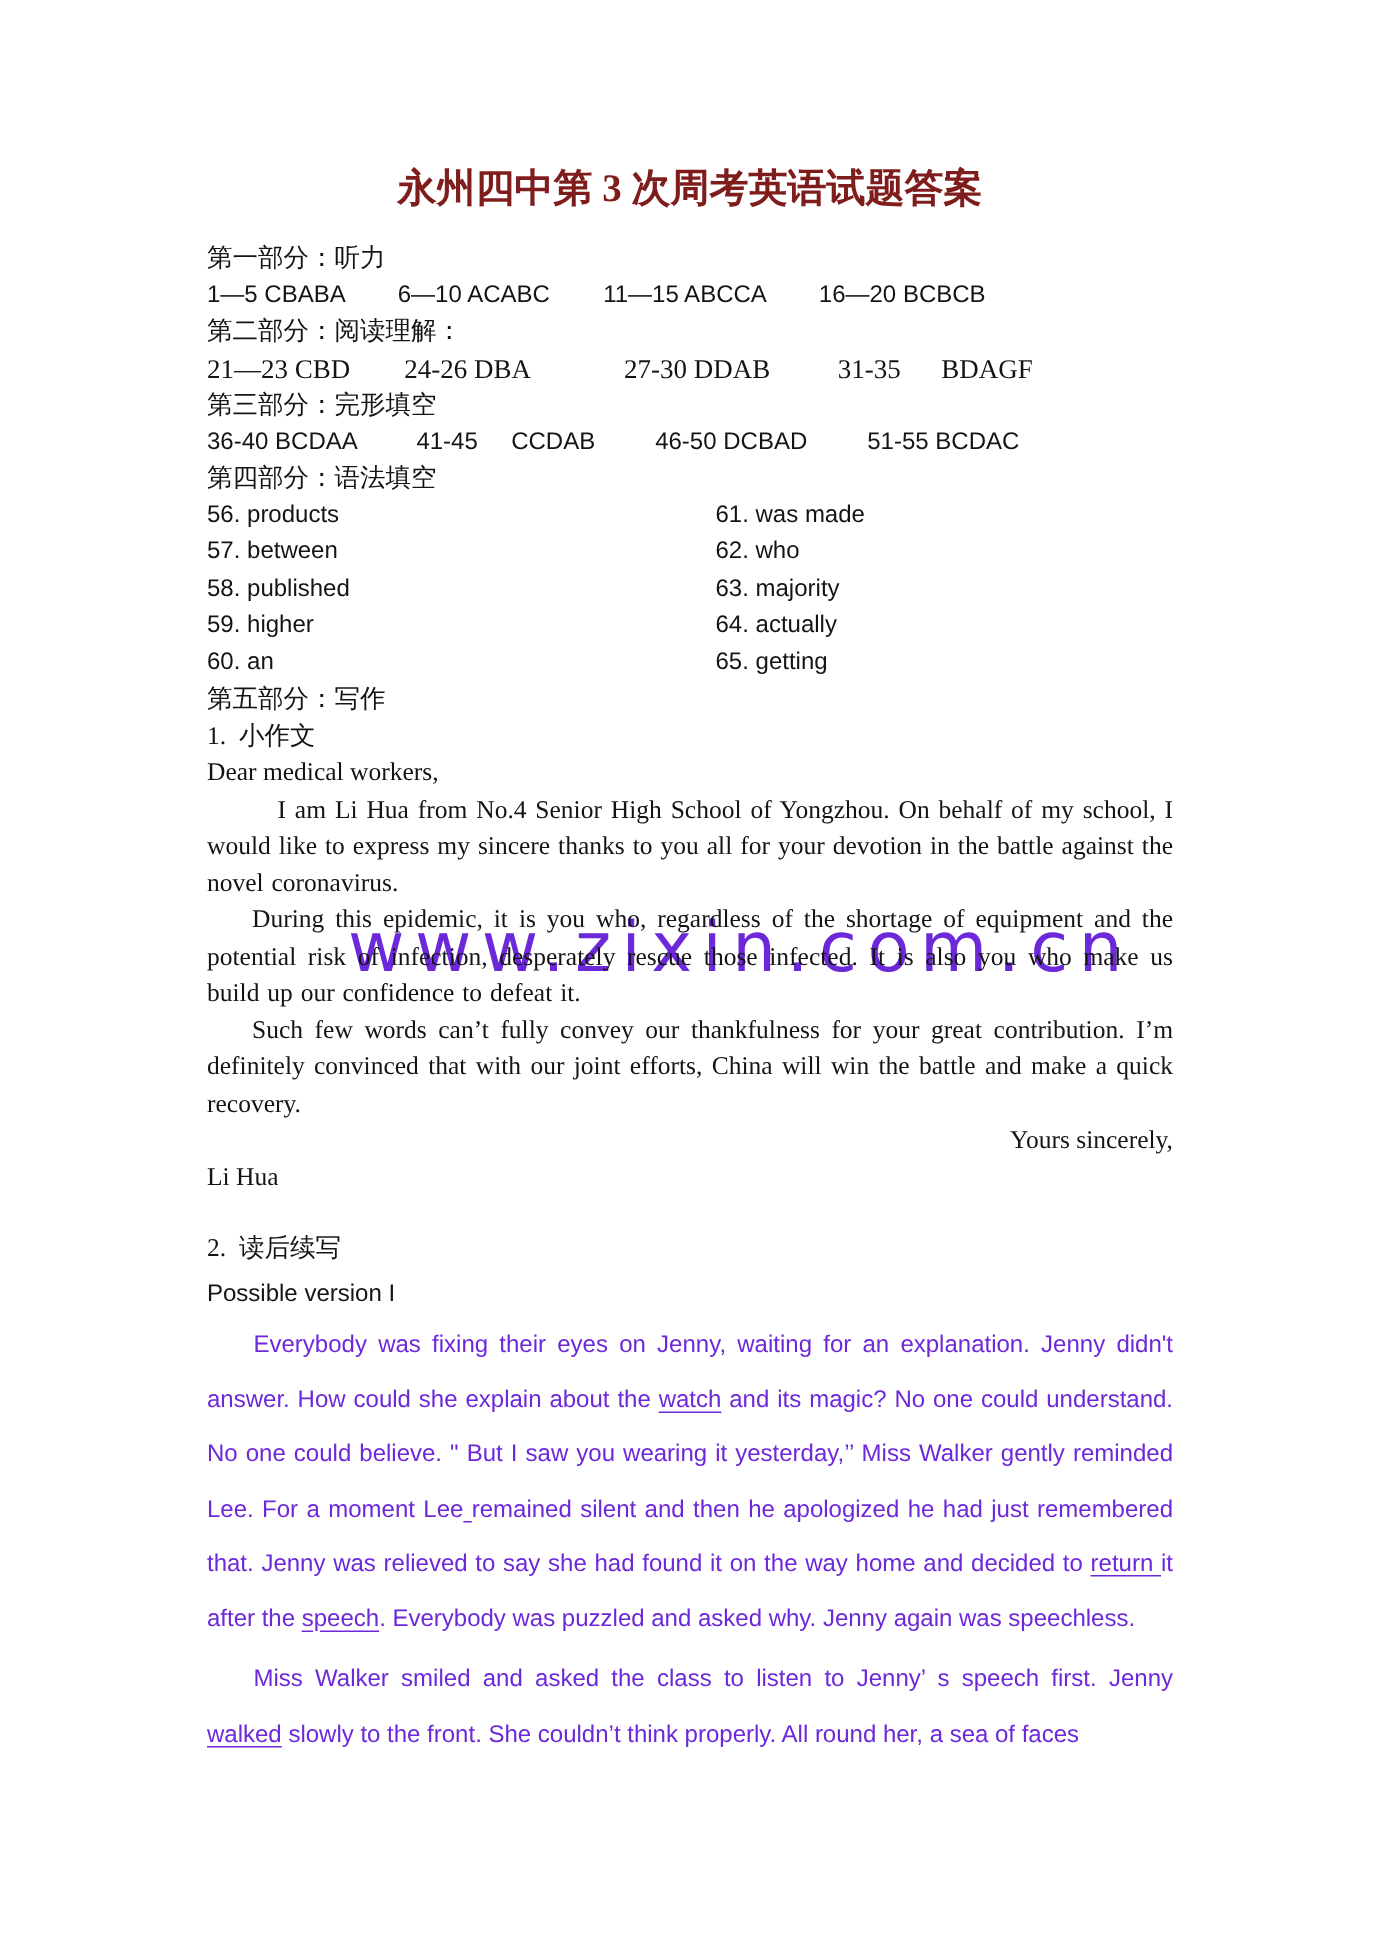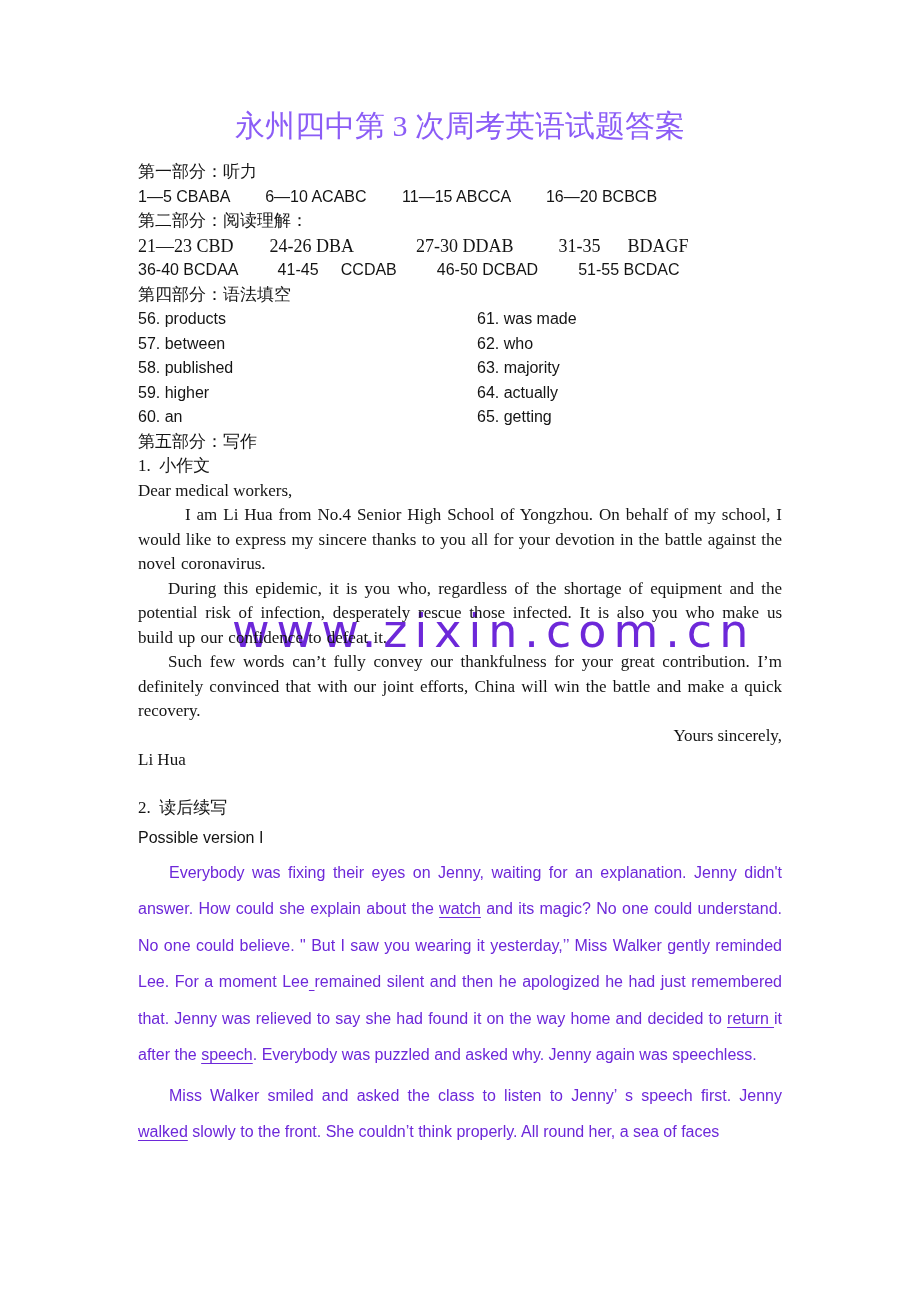--- a/index.html
+++ b/index.html
@@ -29,24 +29,24 @@
   }
   .content {
     position: relative;
     z-index: 1;
     padding: 100px 138px 0 138px;
   }
   .title {
     margin: 0 0 8px 0;
     text-align: center;
     font-family: "Liberation Serif", "DejaVu Serif", serif;
-    font-weight: normal;
-    font-size: 30px;
+    font-weight: bold;
+    font-size: 26px;
     line-height: 52px;
-    color: #8b5cf6;
+    color: #7f1d1d;
     white-space: pre-wrap;
   }
   .line {
     line-height: 24.5px;
     white-space: pre-wrap;
   }
   .zh {
     font-family: "Liberation Serif", "DejaVu Serif", serif;
     font-size: 17px;
   }
@@ -122,20 +122,21 @@
 <div class="page">
   <div class="watermark">www.zixin.com.cn</div>
   <div class="content">
 
     <h1 class="title">永州四中第 3 次周考英语试题答案</h1>
 
     <div class="line zh">第一部分：听力</div>
     <div class="line sans">1—5 CBABA        6—10 ACABC        11—15 ABCCA        16—20 BCBCB</div>
     <div class="line zh">第二部分：阅读理解：</div>
     <div class="line serif-ans">21—23 CBD        24-26 DBA              27-30 DDAB          31-35      BDAGF</div>
+    <div class="line zh">第三部分：完形填空</div>
     <div class="line sans">36-40 BCDAA         41-45     CCDAB         46-50 DCBAD         51-55 BCDAC</div>
     <div class="line zh">第四部分：语法填空</div>
 
     <div class="grammar-grid">
       <span>56. products</span>
       <span>61. was made</span>
       <span>57. between</span>
       <span>62. who</span>
       <span>58. published</span>
       <span>63. majority</span>

